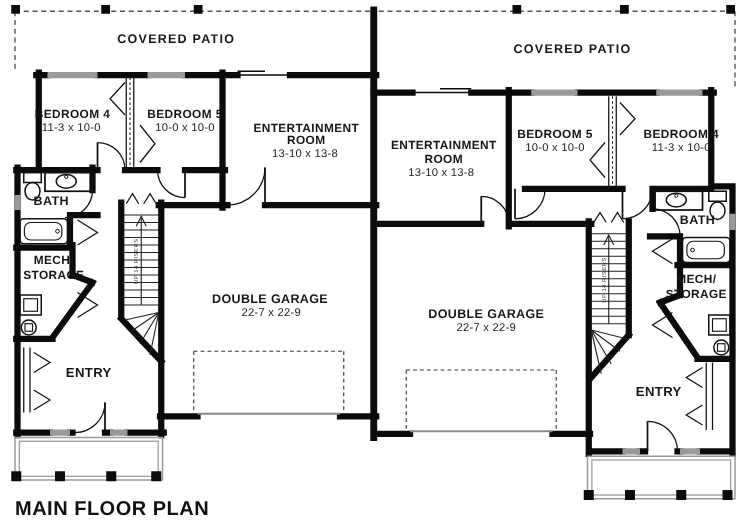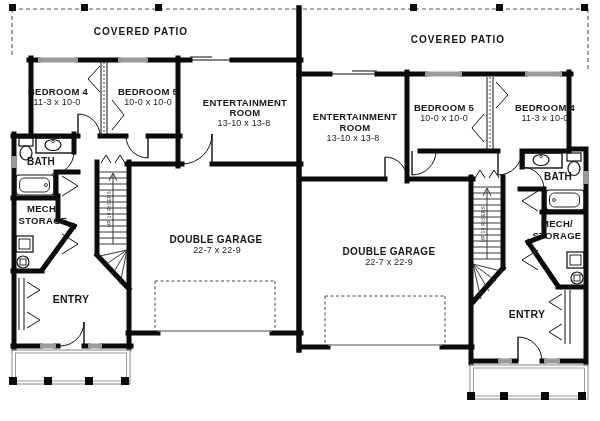--- a/index.html
+++ b/index.html
@@ -264,14 +264,15 @@
 <div class="lbl" style="left:557px;top:224px;font-size:9.5px;">MECH/</div>
 <div class="lbl" style="left:557px;top:236px;font-size:9.5px;">STORAGE</div>
 <div class="lbl" style="left:527px;top:314px;font-size:10.5px;">ENTRY</div>
 
 <div class="lbl" style="left:389px;top:252px;font-size:10px;">DOUBLE GARAGE</div>
 <div class="lbl dim" style="left:389px;top:262px;font-size:9px;">22-7 x 22-9</div>
 
 <div class="stair-lbl" style="left:109px;top:209px;">UP 14 RISERS</div>
 <div class="stair-lbl" style="left:483px;top:224px;">UP 14 RISERS</div>
 
+<div class="plan-title">MAIN FLOOR PLAN</div>
 
 </div>
 
 </body></html>

